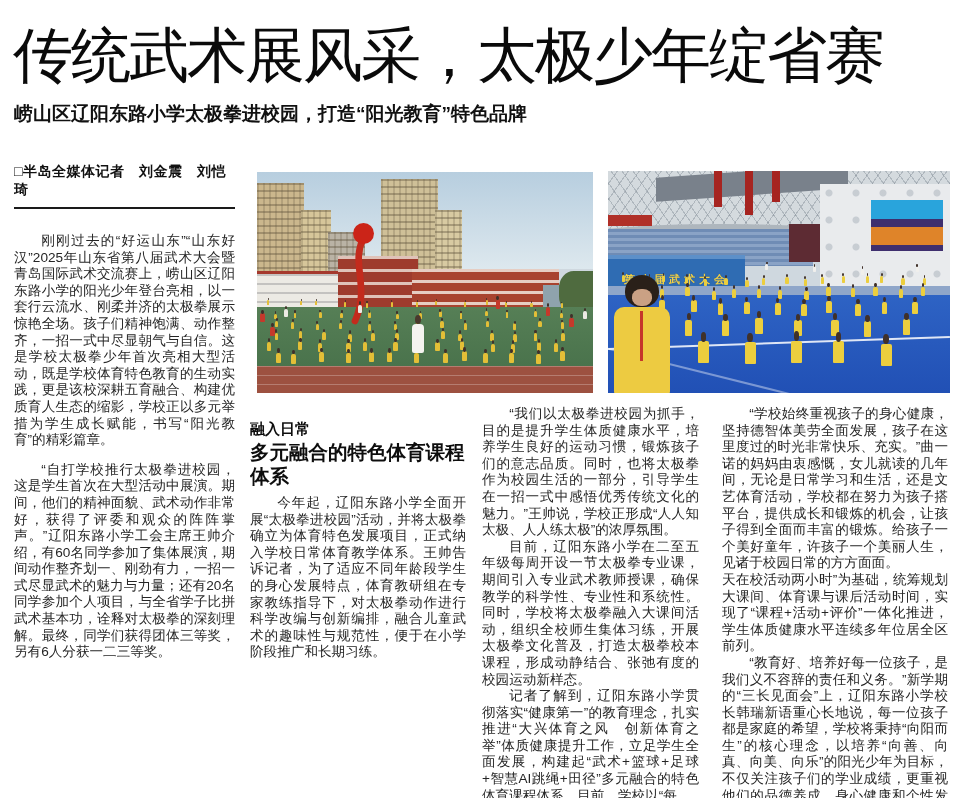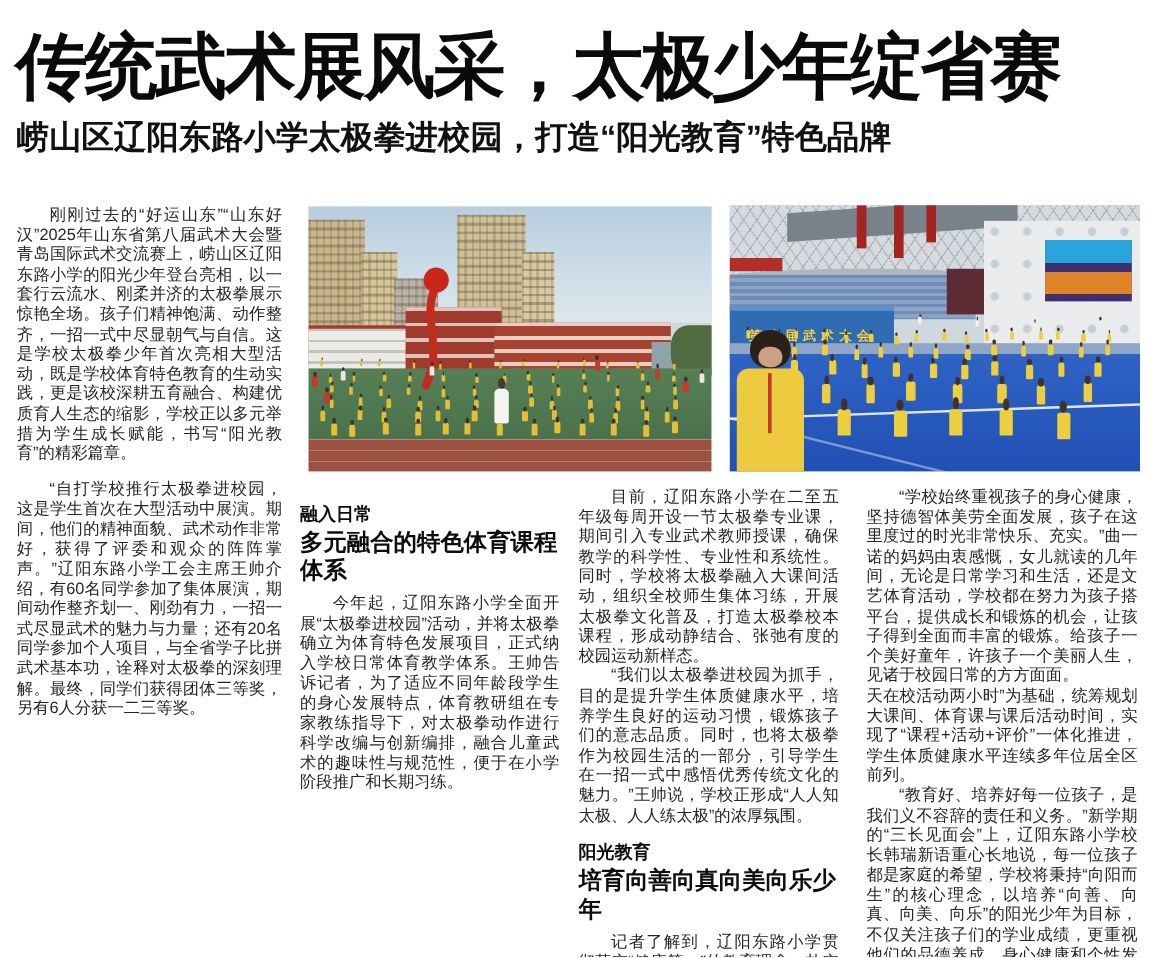--- a/index.html
+++ b/index.html
@@ -1,29 +1,29 @@
 <!DOCTYPE html>
 <html><head>
 <meta charset="utf-8">
 <style>
   html,body{margin:0;padding:0;background:#ffffff;}
   .page{position:relative;width:960px;height:798px;background:#fff;overflow:hidden;
         font-family:"Liberation Sans","DejaVu Sans",sans-serif;color:#1a1a1a;}
   
   .headline{position:absolute;left:13px;top:20px;width:940px;font-size:60px;line-height:72px;
-            font-weight:700;color:#0a0a0a;letter-spacing:-2px;white-space:nowrap;}
-  .subheadline{position:absolute;left:14px;top:98px;width:760px;font-size:27px;line-height:32px;
+            font-weight:400;color:#0a0a0a;letter-spacing:-2px;white-space:nowrap;}
+  .subheadline{position:absolute;left:14px;top:98px;width:760px;font-size:19px;line-height:32px;
             font-weight:800;color:#111;}
   
   .col{position:absolute;overflow:hidden;}
   .byline{font-size:14px;font-weight:700;letter-spacing:.5px;color:#111;
           border-bottom:2px solid #1a1a1a;padding:3px 0 8px 0;}
   .para{margin:0;font-size:13.6px;line-height:16.6px;text-align:justify;text-indent:2em;color:#252525;}
   .para.noindent{text-indent:0;}
-  .lead-space{margin-top:11px;}
+  .lead-space{margin-top:24px;}
   .sec{margin:13px 0 7px 0;}
   .kicker{font-size:15px;font-weight:700;line-height:19px;color:#0d0d0d;}
   .sectitle{font-size:19.5px;font-weight:800;line-height:24px;color:#0d0d0d;margin-top:2px;}
   
   .photo{position:absolute;overflow:hidden;background:#cfd8df;}
   .photo *{position:absolute;}
   .kid{border-radius:2px 2px 1px 1px;background:#e3bf37;}
   .kid::before{content:"";position:absolute;top:-42%;left:22%;width:56%;height:44%;
                border-radius:50%;background:#40312a;}
   
@@ -277,41 +277,38 @@
       </div>
     <div class="pr-girl">
       <div class="g-hair"></div>
       <div class="g-face"></div>
       <div class="g-body"></div>
       <div class="g-trim"></div>
     </div>
   </div>
 
   <div class="col" style="left:14px;top:160px;width:221px;height:638px;">
+    <div class="byline">□半岛全媒体记者　刘金震　刘恺琦</div>
     <p class="para lead-space">刚刚过去的“好运山东”“山东好汉”2025年山东省第八届武术大会暨青岛国际武术交流赛上，崂山区辽阳东路小学的阳光少年登台亮相，以一套行云流水、刚柔并济的太极拳展示惊艳全场。孩子们精神饱满、动作整齐，一招一式中尽显朝气与自信。这是学校太极拳少年首次亮相大型活动，既是学校体育特色教育的生动实践，更是该校深耕五育融合、构建优质育人生态的缩影，学校正以多元举措为学生成长赋能，书写“阳光教育”的精彩篇章。</p>
     <div class="sec">
     </div>
     <p class="para">“自打学校推行太极拳进校园，这是学生首次在大型活动中展演。期间，他们的精神面貌、武术动作非常好，获得了评委和观众的阵阵掌声。”辽阳东路小学工会主席王帅介绍，有60名同学参加了集体展演，期间动作整齐划一、刚劲有力，一招一式尽显武术的魅力与力量；还有20名同学参加个人项目，与全省学子比拼武术基本功，诠释对太极拳的深刻理解。最终，同学们获得团体三等奖，另有6人分获一二三等奖。</p>
   </div>
 
   <div class="col" style="left:250px;top:406px;width:216px;height:392px;">
     <div class="sec">
       <div class="kicker">融入日常</div>
       <div class="sectitle">多元融合的特色体育课程体系</div>
     </div>
     <p class="para">今年起，辽阳东路小学全面开展“太极拳进校园”活动，并将太极拳确立为体育特色发展项目，正式纳入学校日常体育教学体系。王帅告诉记者，为了适应不同年龄段学生的身心发展特点，体育教研组在专家教练指导下，对太极拳动作进行科学改编与创新编排，融合儿童武术的趣味性与规范性，便于在小学阶段推广和长期习练。</p>
   </div>
 
   <div class="col" style="left:482px;top:406px;width:217px;height:392px;">
+    <p class="para">“我们以太极拳进校园为抓手，目的是提升学生体质健康水平，培养学生良好的运动习惯，锻炼孩子们的意志品质。同时，也将太极拳作为校园生活的一部分，引导学生在一招一式中感悟优秀传统文化的魅力。”王帅说，学校正形成“人人知太极、人人练太极”的浓厚氛围。</p>
     <p class="para">目前，辽阳东路小学在二至五年级每周开设一节太极拳专业课，期间引入专业武术教师授课，确保教学的科学性、专业性和系统性。同时，学校将太极拳融入大课间活动，组织全校师生集体习练，开展太极拳文化普及，打造太极拳校本课程，形成动静结合、张弛有度的校园运动新样态。</p>
-    <p class="para">“我们以太极拳进校园为抓手，目的是提升学生体质健康水平，培养学生良好的运动习惯，锻炼孩子们的意志品质。同时，也将太极拳作为校园生活的一部分，引导学生在一招一式中感悟优秀传统文化的魅力。”王帅说，学校正形成“人人知太极、人人练太极”的浓厚氛围。</p>
-    <div class="sec">
-      <div class="kicker">阳光教育</div>
-      <div class="sectitle">培育向善向真向美向乐少年</div>
-    </div>
     <p class="para">记者了解到，辽阳东路小学贯彻落实“健康第一”的教育理念，扎实推进“大兴体育之风　创新体育之举”体质健康提升工作，立足学生全面发展，构建起“武术+篮球+足球+智慧AI跳绳+田径”多元融合的特色体育课程体系。目前，学校以“每</p>
   </div>
 
   <div class="col" style="left:722px;top:406px;width:226px;height:392px;">
     <p class="para">“学校始终重视孩子的身心健康，坚持德智体美劳全面发展，孩子在这里度过的时光非常快乐、充实。”曲一诺的妈妈由衷感慨，女儿就读的几年间，无论是日常学习和生活，还是文艺体育活动，学校都在努力为孩子搭平台，提供成长和锻炼的机会，让孩子得到全面而丰富的锻炼。给孩子一个美好童年，许孩子一个美丽人生，见诸于校园日常的方方面面。</p>
     <p class="para noindent">天在校活动两小时”为基础，统筹规划大课间、体育课与课后活动时间，实现了“课程+活动+评价”一体化推进，学生体质健康水平连续多年位居全区前列。</p>
     <p class="para">“教育好、培养好每一位孩子，是我们义不容辞的责任和义务。”新学期的“三长见面会”上，辽阳东路小学校长韩瑞新语重心长地说，每一位孩子都是家庭的希望，学校将秉持“向阳而生”的核心理念，以培养“向善、向真、向美、向乐”的阳光少年为目标，不仅关注孩子们的学业成绩，更重视他们的品德养成、身心健康和个性发展，让每个学生都能在多元发展中绽放独特光彩，成长为兼具文化素养、艺术特长与健康体魄的新时代少年。</p>
   </div>
 
 </div>

